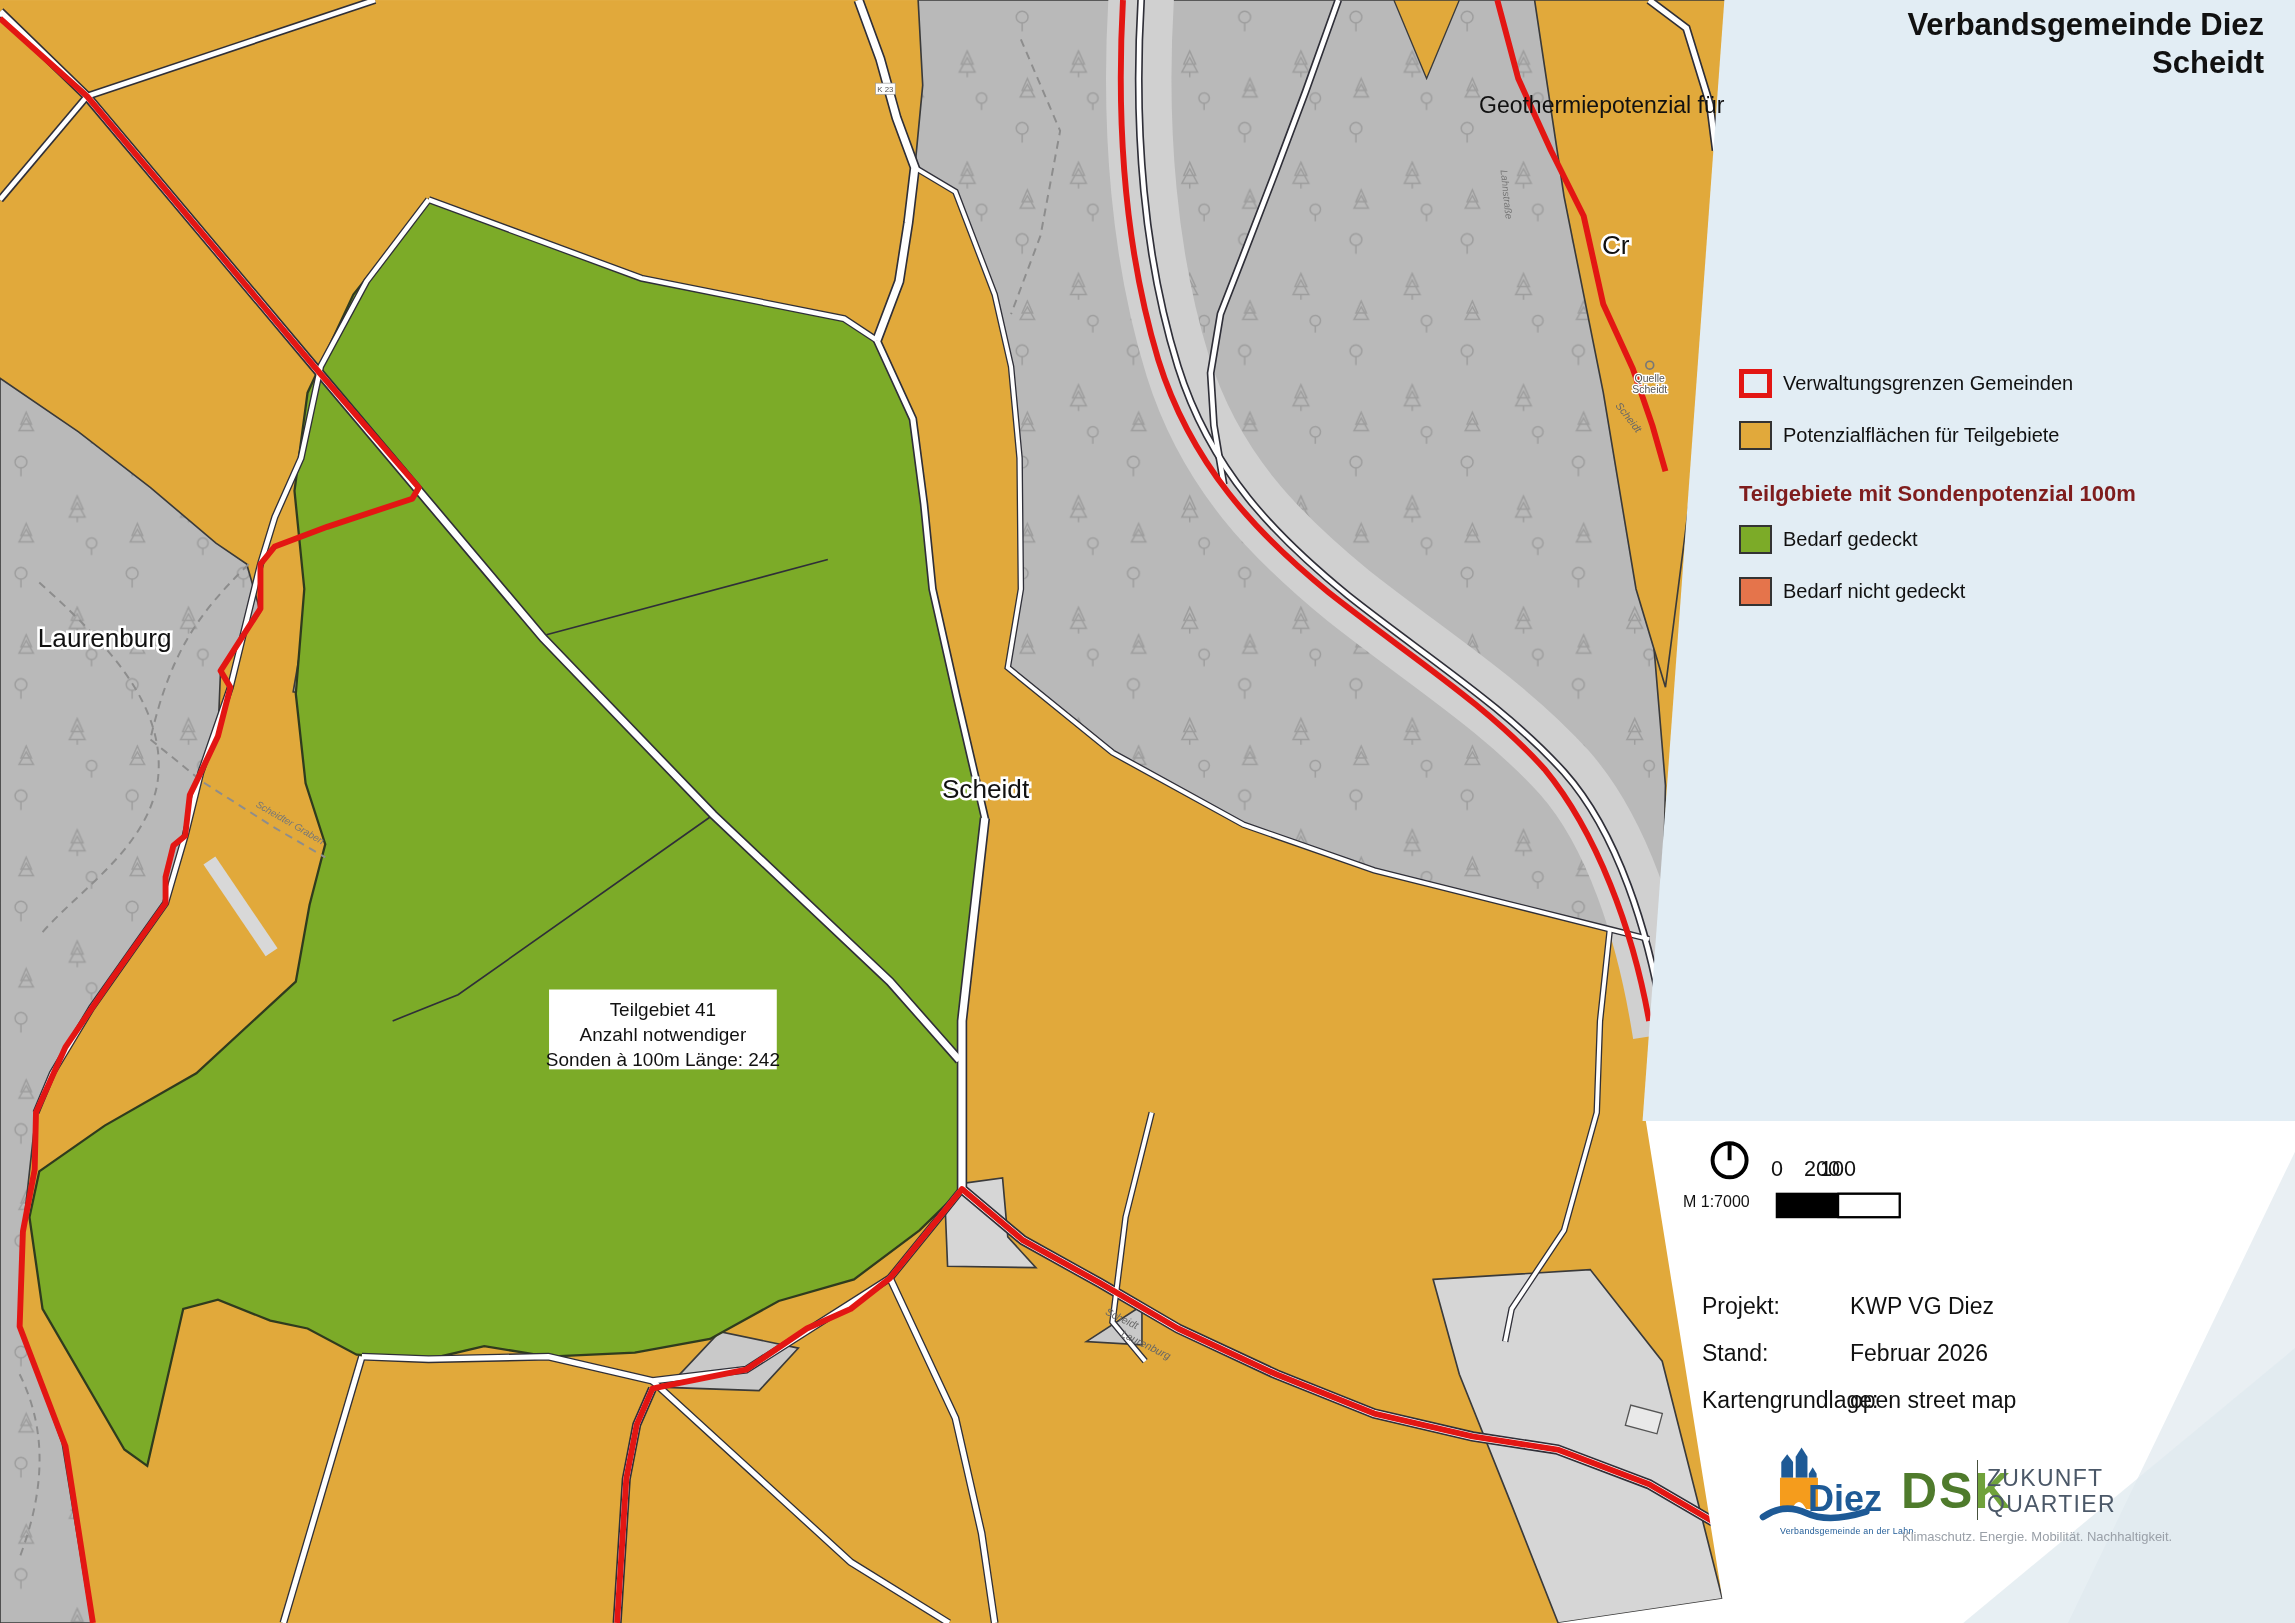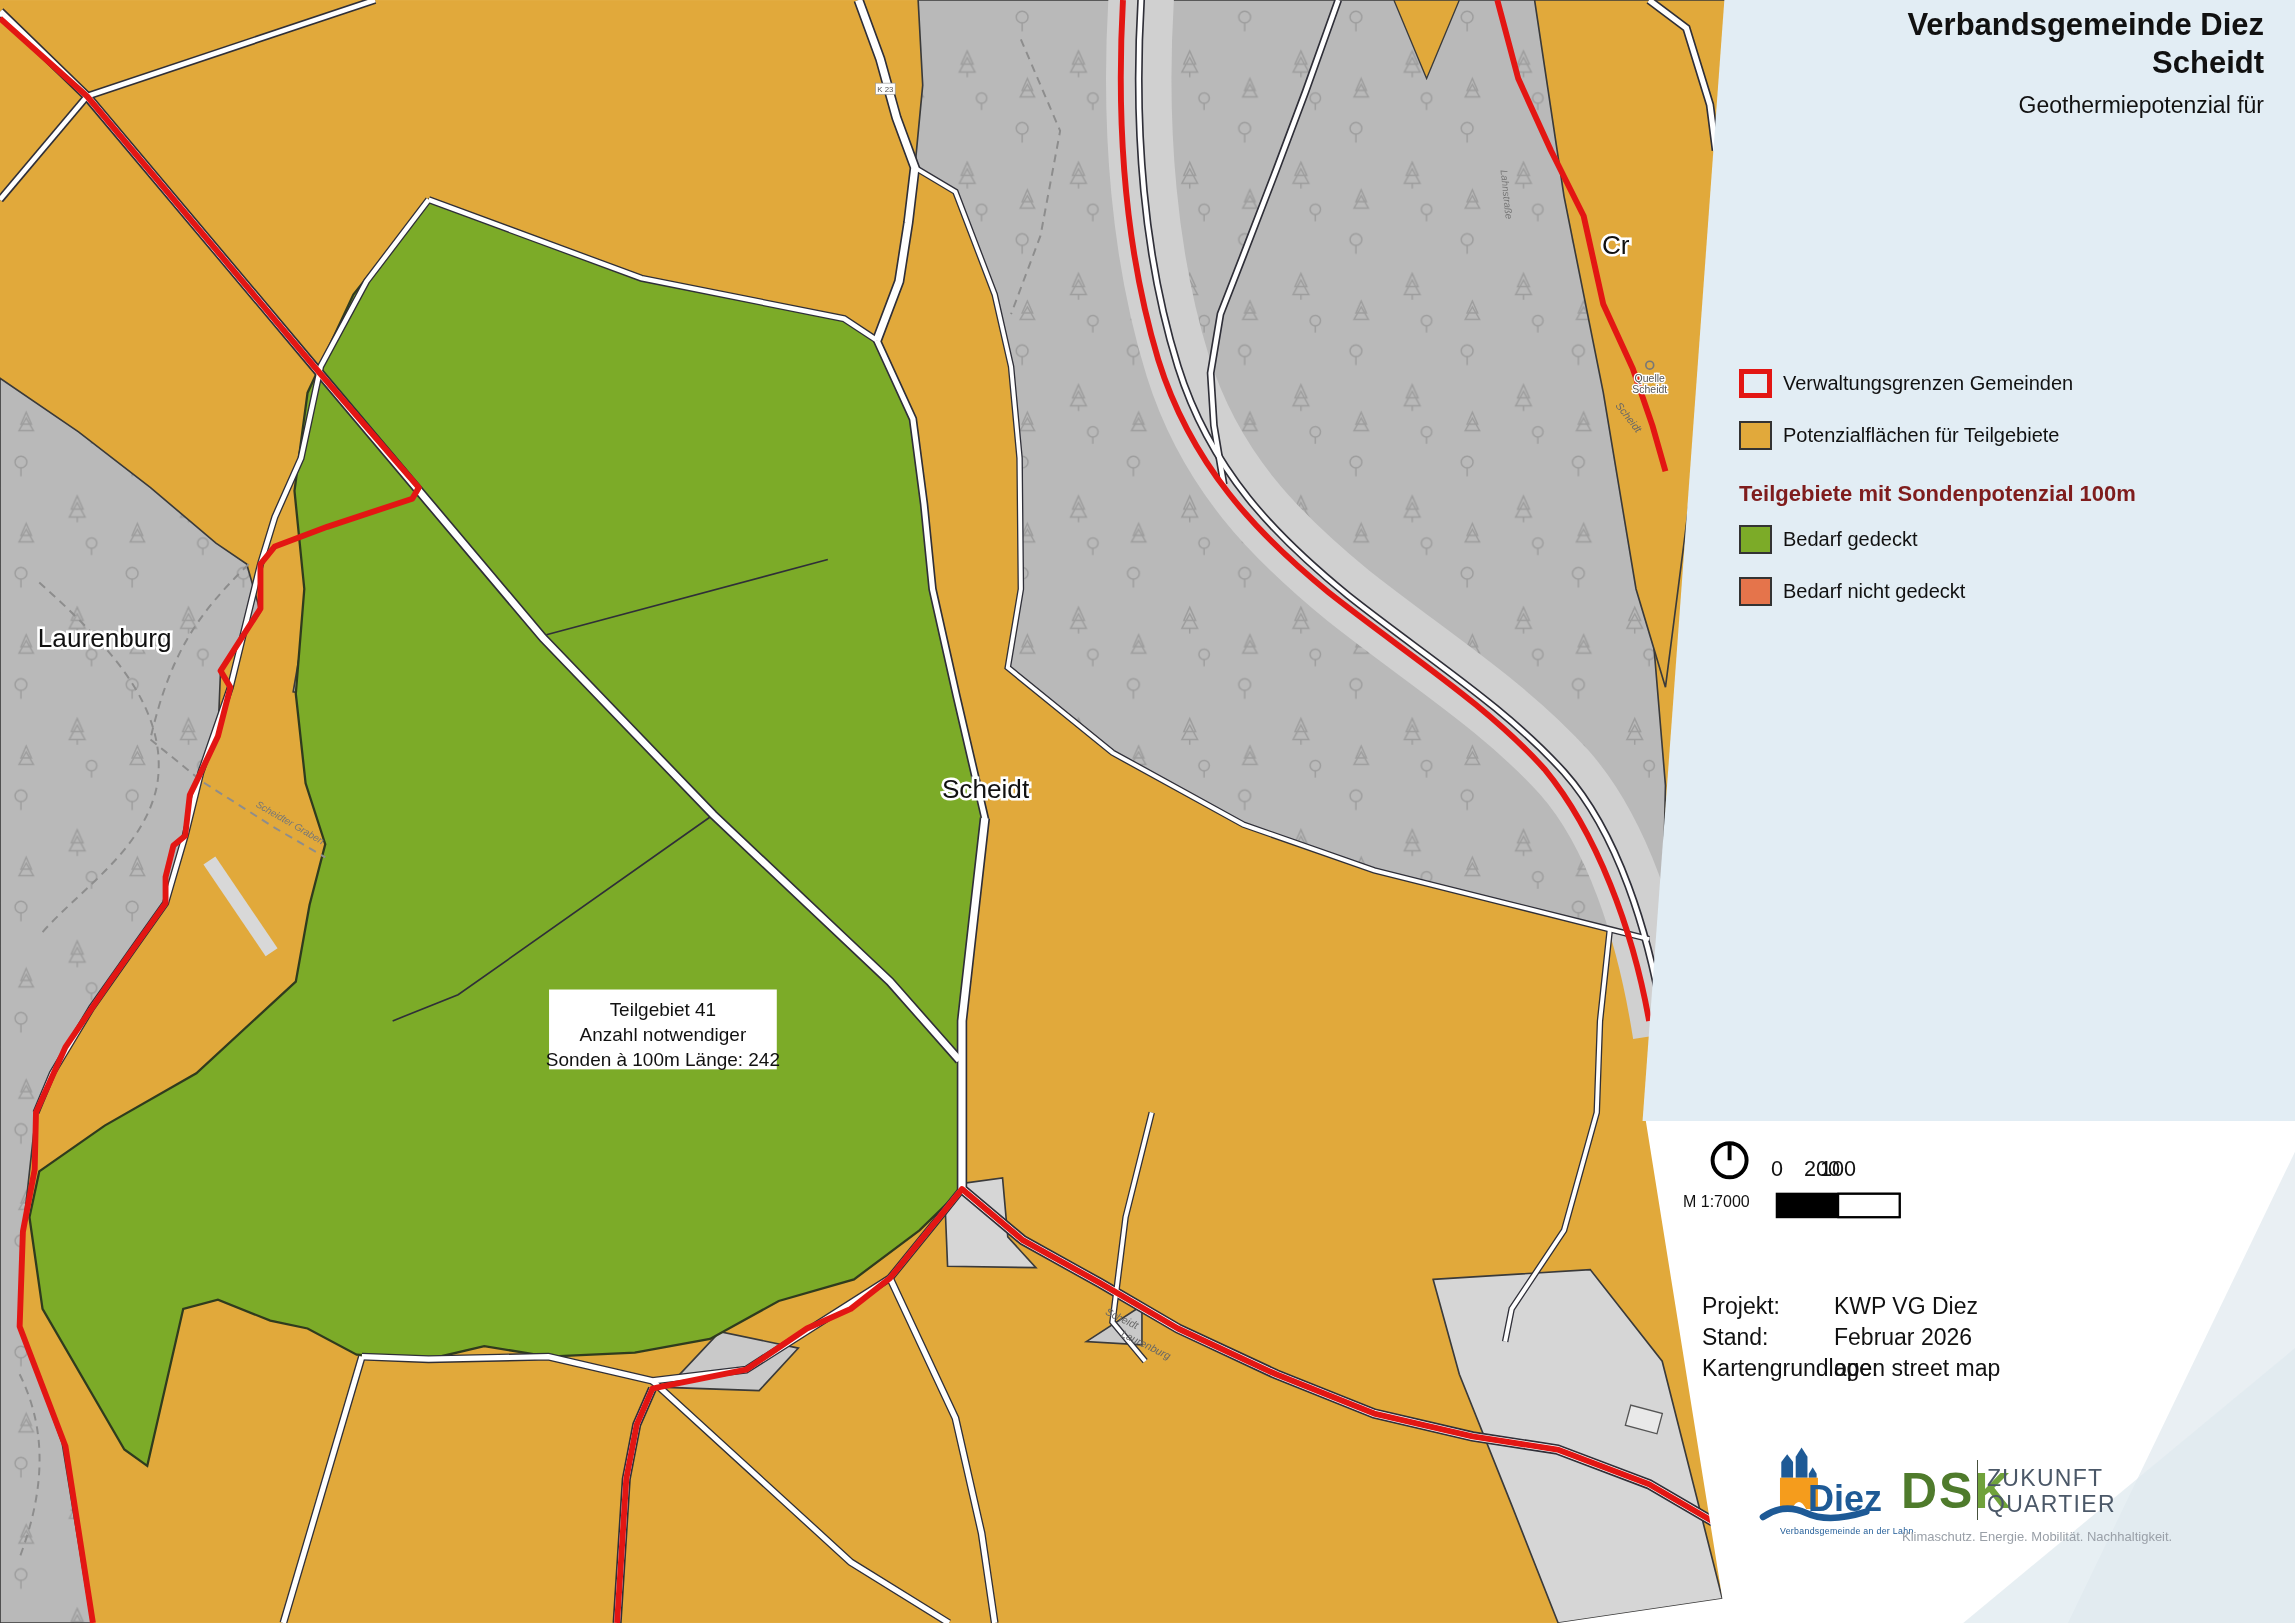--- a/index.html
+++ b/index.html
@@ -3,33 +3,33 @@
 <meta charset="utf-8">
 <style>
   html,body{margin:0;padding:0;background:#fff;}
   .stage{position:relative;width:2295px;height:1623px;overflow:hidden;background:#fff;
          font-family:"Liberation Sans",sans-serif;}
   .stage svg{position:absolute;left:0;top:0;}
   .ov{position:absolute;}
   
   .title1{right:31px;top:6.5px;width:785px;text-align:right;font-size:31px;font-weight:bold;color:#111;}
   .title2{right:31px;top:45px;width:785px;text-align:right;font-size:31px;font-weight:bold;color:#111;}
-  .sub1{right:31px;top:92px;width:785px;text-align:right;font-size:23px;color:#111;}
+  .sub1{right:31px;top:92px;width:785px;text-align:left;font-size:23px;color:#111;}
   .sub2{right:31px;top:121px;width:785px;text-align:right;font-size:23px;color:#111;}
   .leg-row{position:absolute;left:1739px;display:flex;align-items:center;gap:11px;}
   .sw{width:33px;height:29px;box-sizing:border-box;flex:0 0 auto;}
   .sw-border{border:5.2px solid #e31613;background:transparent;}
   .sw-fill{border:2px solid #333;}
   .leg-label{font-size:20px;color:#111;white-space:nowrap;}
   .leg-head{position:absolute;left:1739px;top:481px;font-size:22px;font-weight:bold;color:#7f1d1d;white-space:nowrap;}
   
   .mscale{left:1683px;top:1193px;font-size:16px;color:#111;}
   .tick{position:absolute;top:1156px;width:52px;text-align:center;font-size:21.6px;color:#111;}
   .proj{left:1702px;top:1291px;display:grid;grid-template-columns:132px auto;column-gap:0;
-        font-size:23px;color:#111;line-height:31px;}
+        font-size:23px;color:#111;line-height:31px;gap:16px;}
   
   .diez-word{left:1808px;top:1478px;font-size:36px;font-weight:bold;color:#1e5a96;}
   .diez-sub{left:1780px;top:1526px;font-size:8.8px;color:#1e5a96;letter-spacing:0.3px;}
   .dsk-word{left:1901px;top:1462px;font-size:50px;font-weight:bold;letter-spacing:2px;}
   .dsk-word .k{color:#70a23b;} .dsk-word .ds{color:#4f7b2c;}
   .dsk-right{left:1987px;top:1465px;font-size:23px;color:#4b5868;letter-spacing:1.3px;line-height:26px;}
   .dsk-tag{left:1902px;top:1529px;font-size:13px;color:#9aa0a8;}
   .vline{left:1977px;top:1460px;width:1.3px;height:60px;background:#46503c;}
 </style>
 </head>

